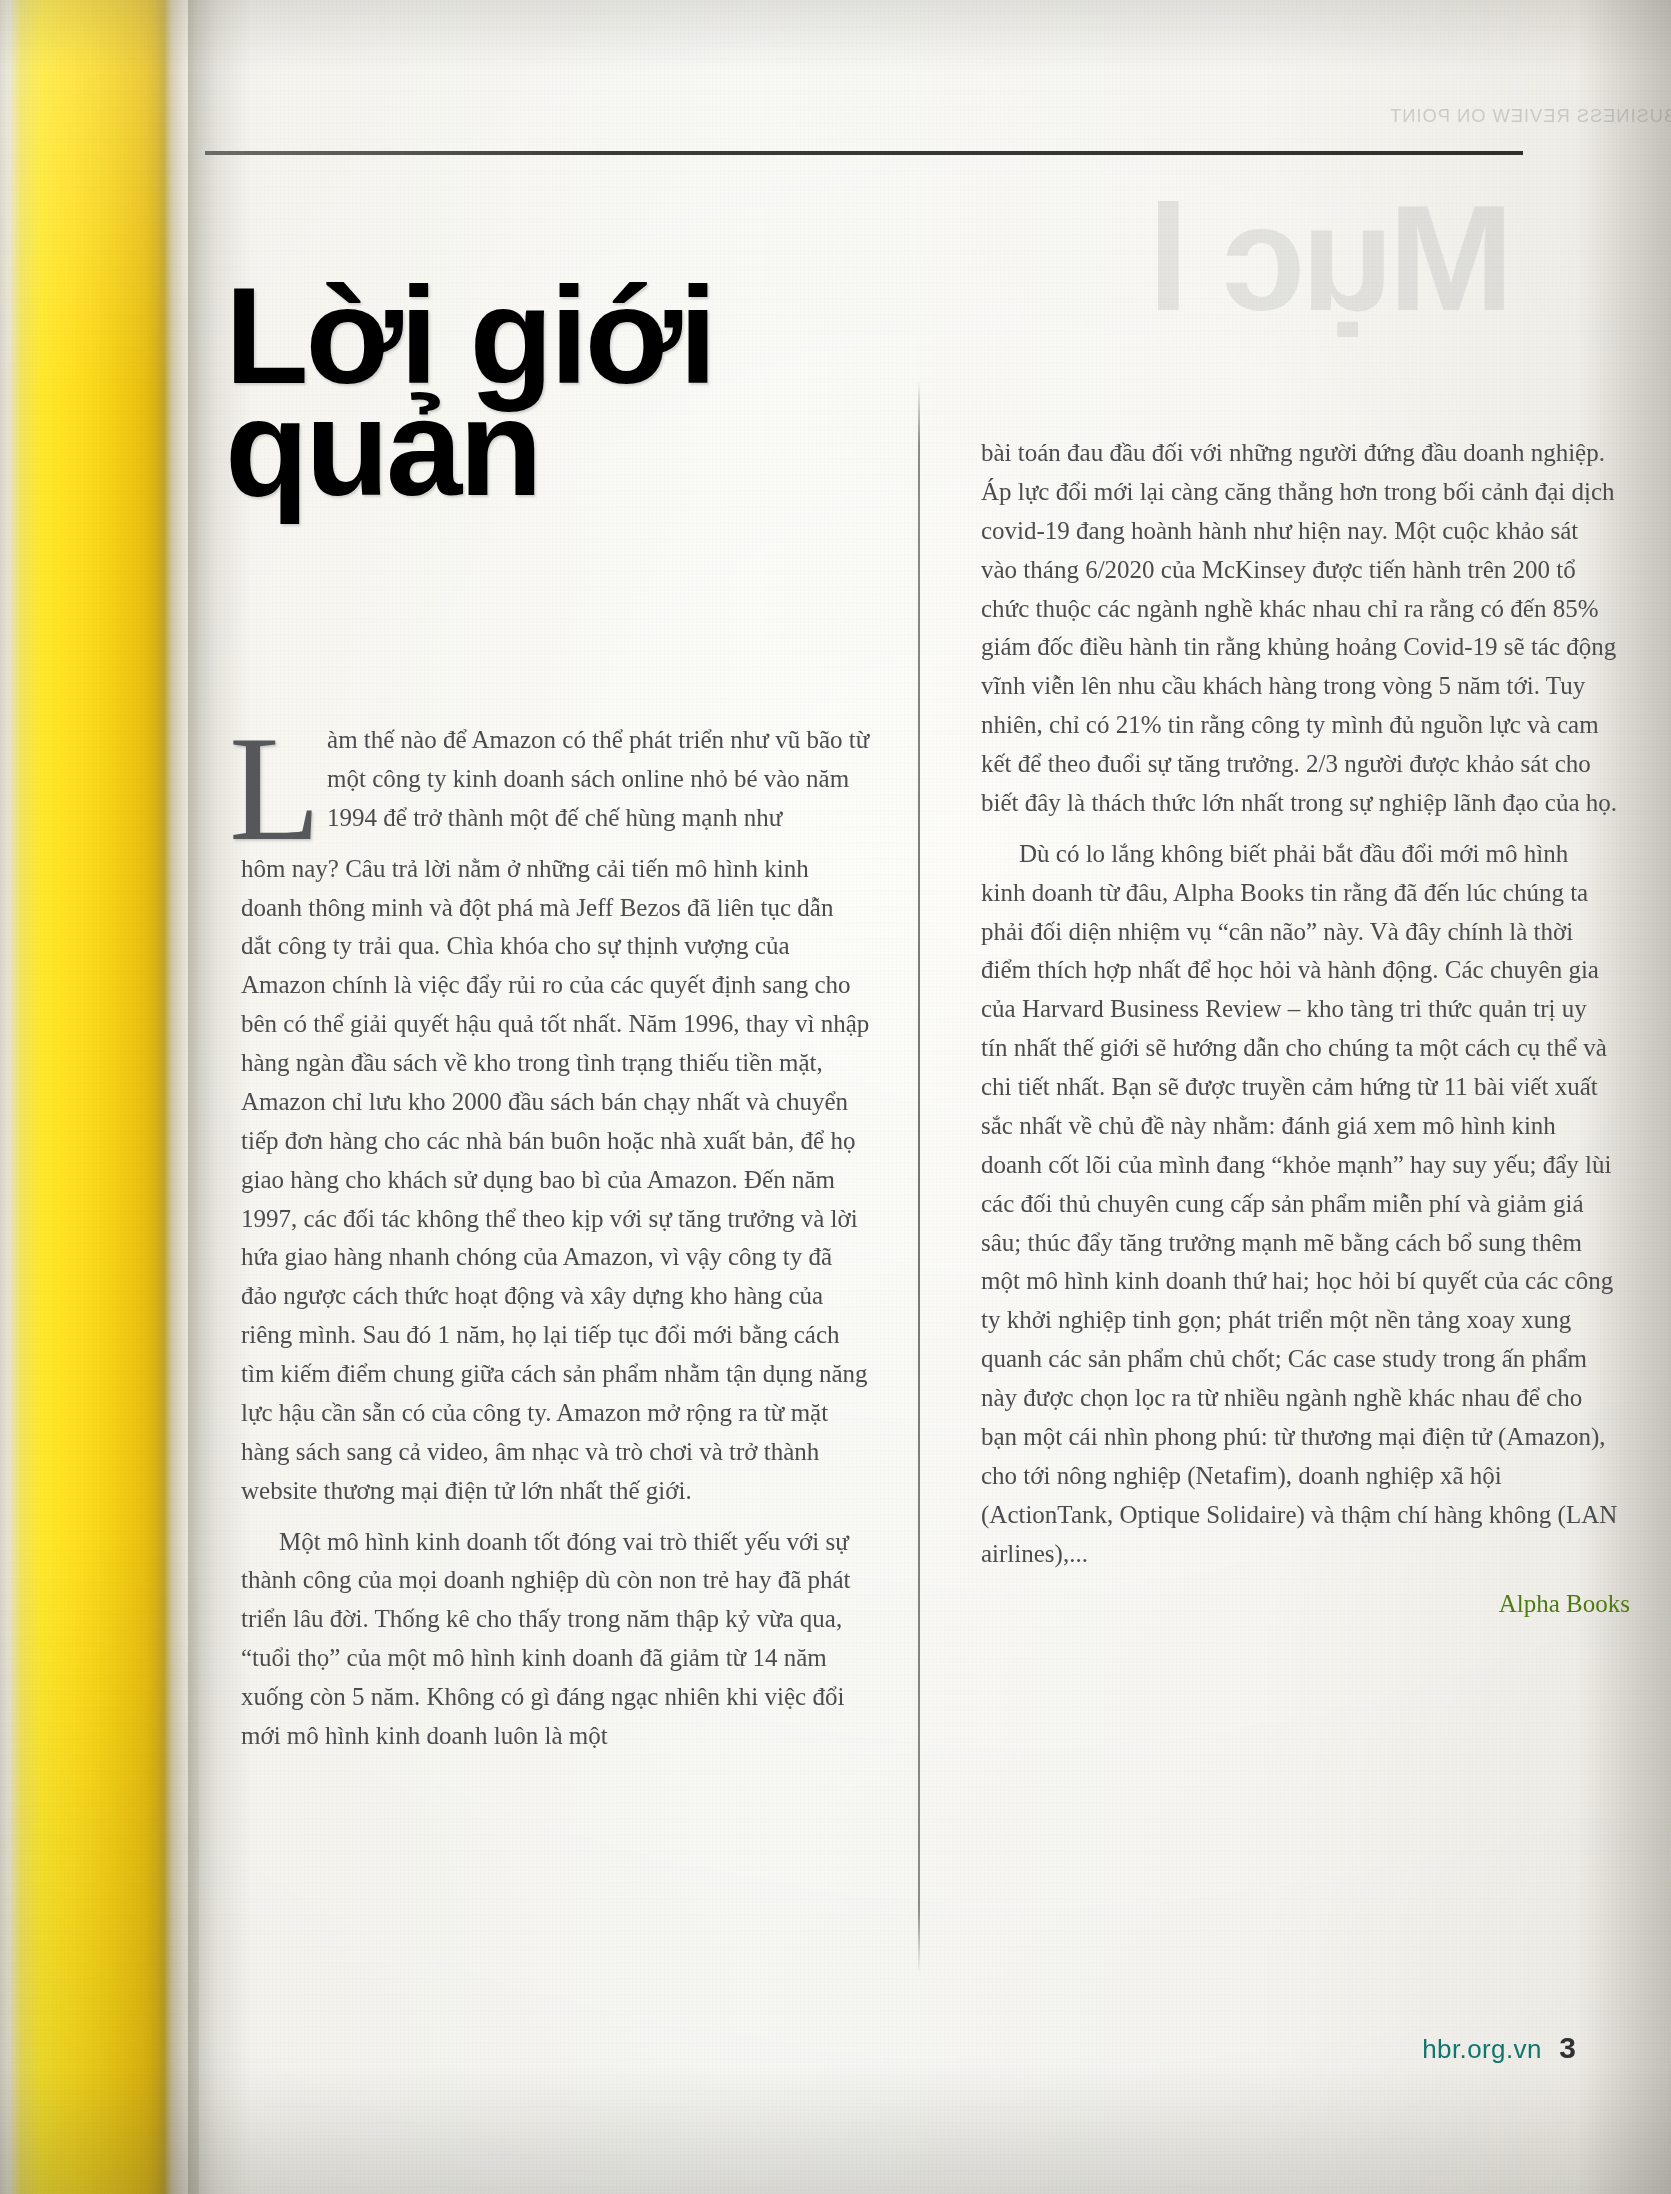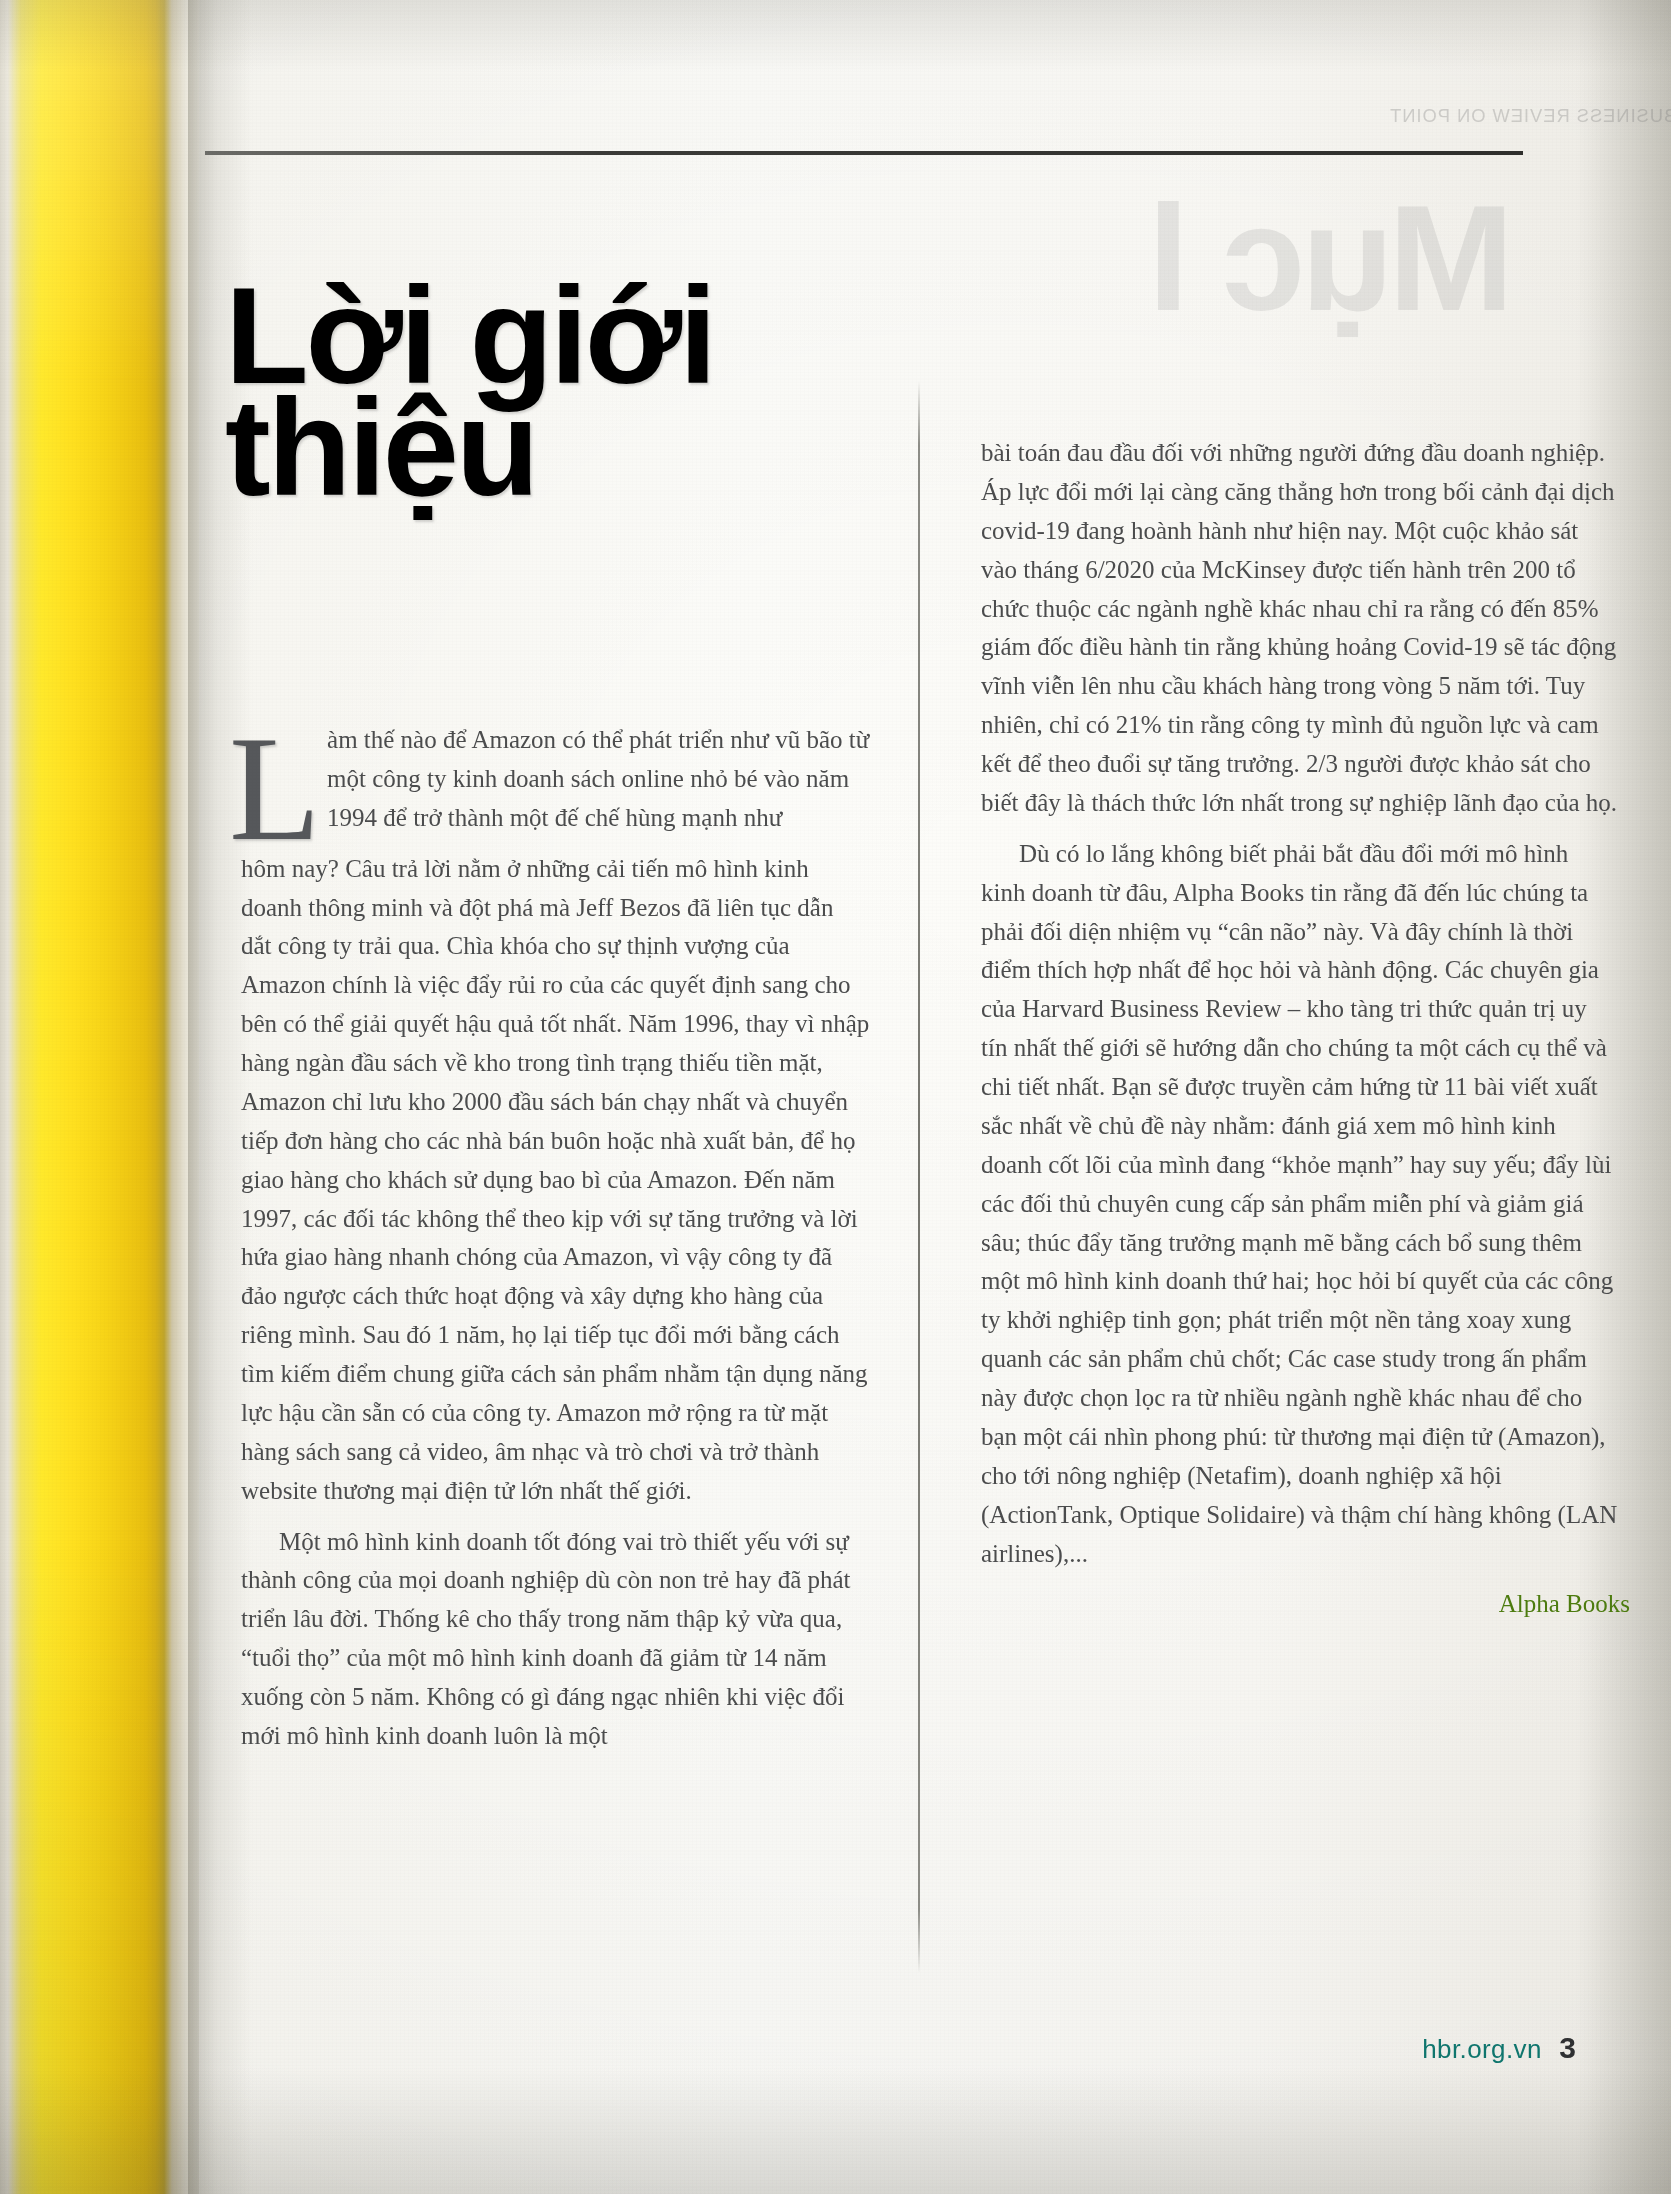--- a/index.html
+++ b/index.html
@@ -253,21 +253,21 @@
   <div class="sheet">
 
     <div class="ghost-title">Mục l</div>
     <div class="ghost-head">HARVARD BUSINESS REVIEW ON POINT</div>
 
     <div class="rule-top"></div>
     <div class="col-divider"></div>
 
     <div class="headline">
       <span>Lời giới</span>
-      <span class="l2">thiệu</span>
+      <span class="l2">quản</span>
     </div>
 
     <div class="col left">
       <div class="dropcap-wrap">
         <span class="dropcap">L</span>
         <p class="first-lines">àm thế nào để Amazon có thể phát triển như vũ bão từ một công ty kinh doanh sách online nhỏ bé vào năm 1994 để trở thành một đế chế hùng mạnh như</p>
         <p>hôm nay? Câu trả lời nằm ở những cải tiến mô hình kinh doanh thông minh và đột phá mà Jeff Bezos đã liên tục dẫn dắt công ty trải qua. Chìa khóa cho sự thịnh vượng của Amazon chính là việc đẩy rủi ro của các quyết định sang cho bên có thể giải quyết hậu quả tốt nhất. Năm 1996, thay vì nhập hàng ngàn đầu sách về kho trong tình trạng thiếu tiền mặt, Amazon chỉ lưu kho 2000 đầu sách bán chạy nhất và chuyển tiếp đơn hàng cho các nhà bán buôn hoặc nhà xuất bản, để họ giao hàng cho khách sử dụng bao bì của Amazon. Đến năm 1997, các đối tác không thể theo kịp với sự tăng trưởng và lời hứa giao hàng nhanh chóng của Amazon, vì vậy công ty đã đảo ngược cách thức hoạt động và xây dựng kho hàng của riêng mình. Sau đó 1 năm, họ lại tiếp tục đổi mới bằng cách tìm kiếm điểm chung giữa cách sản phẩm nhằm tận dụng năng lực hậu cần sẵn có của công ty. Amazon mở rộng ra từ mặt hàng sách sang cả video, âm nhạc và trò chơi và trở thành website thương mại điện tử lớn nhất thế giới.</p>
       </div>
       <p class="indent">Một mô hình kinh doanh tốt đóng vai trò thiết yếu với sự thành công của mọi doanh nghiệp dù còn non trẻ hay đã phát triển lâu đời. Thống kê cho thấy trong năm thập kỷ vừa qua, “tuổi thọ” của một mô hình kinh doanh đã giảm từ 14 năm xuống còn 5 năm. Không có gì đáng ngạc nhiên khi việc đổi mới mô hình kinh doanh luôn là một</p>
     </div>

